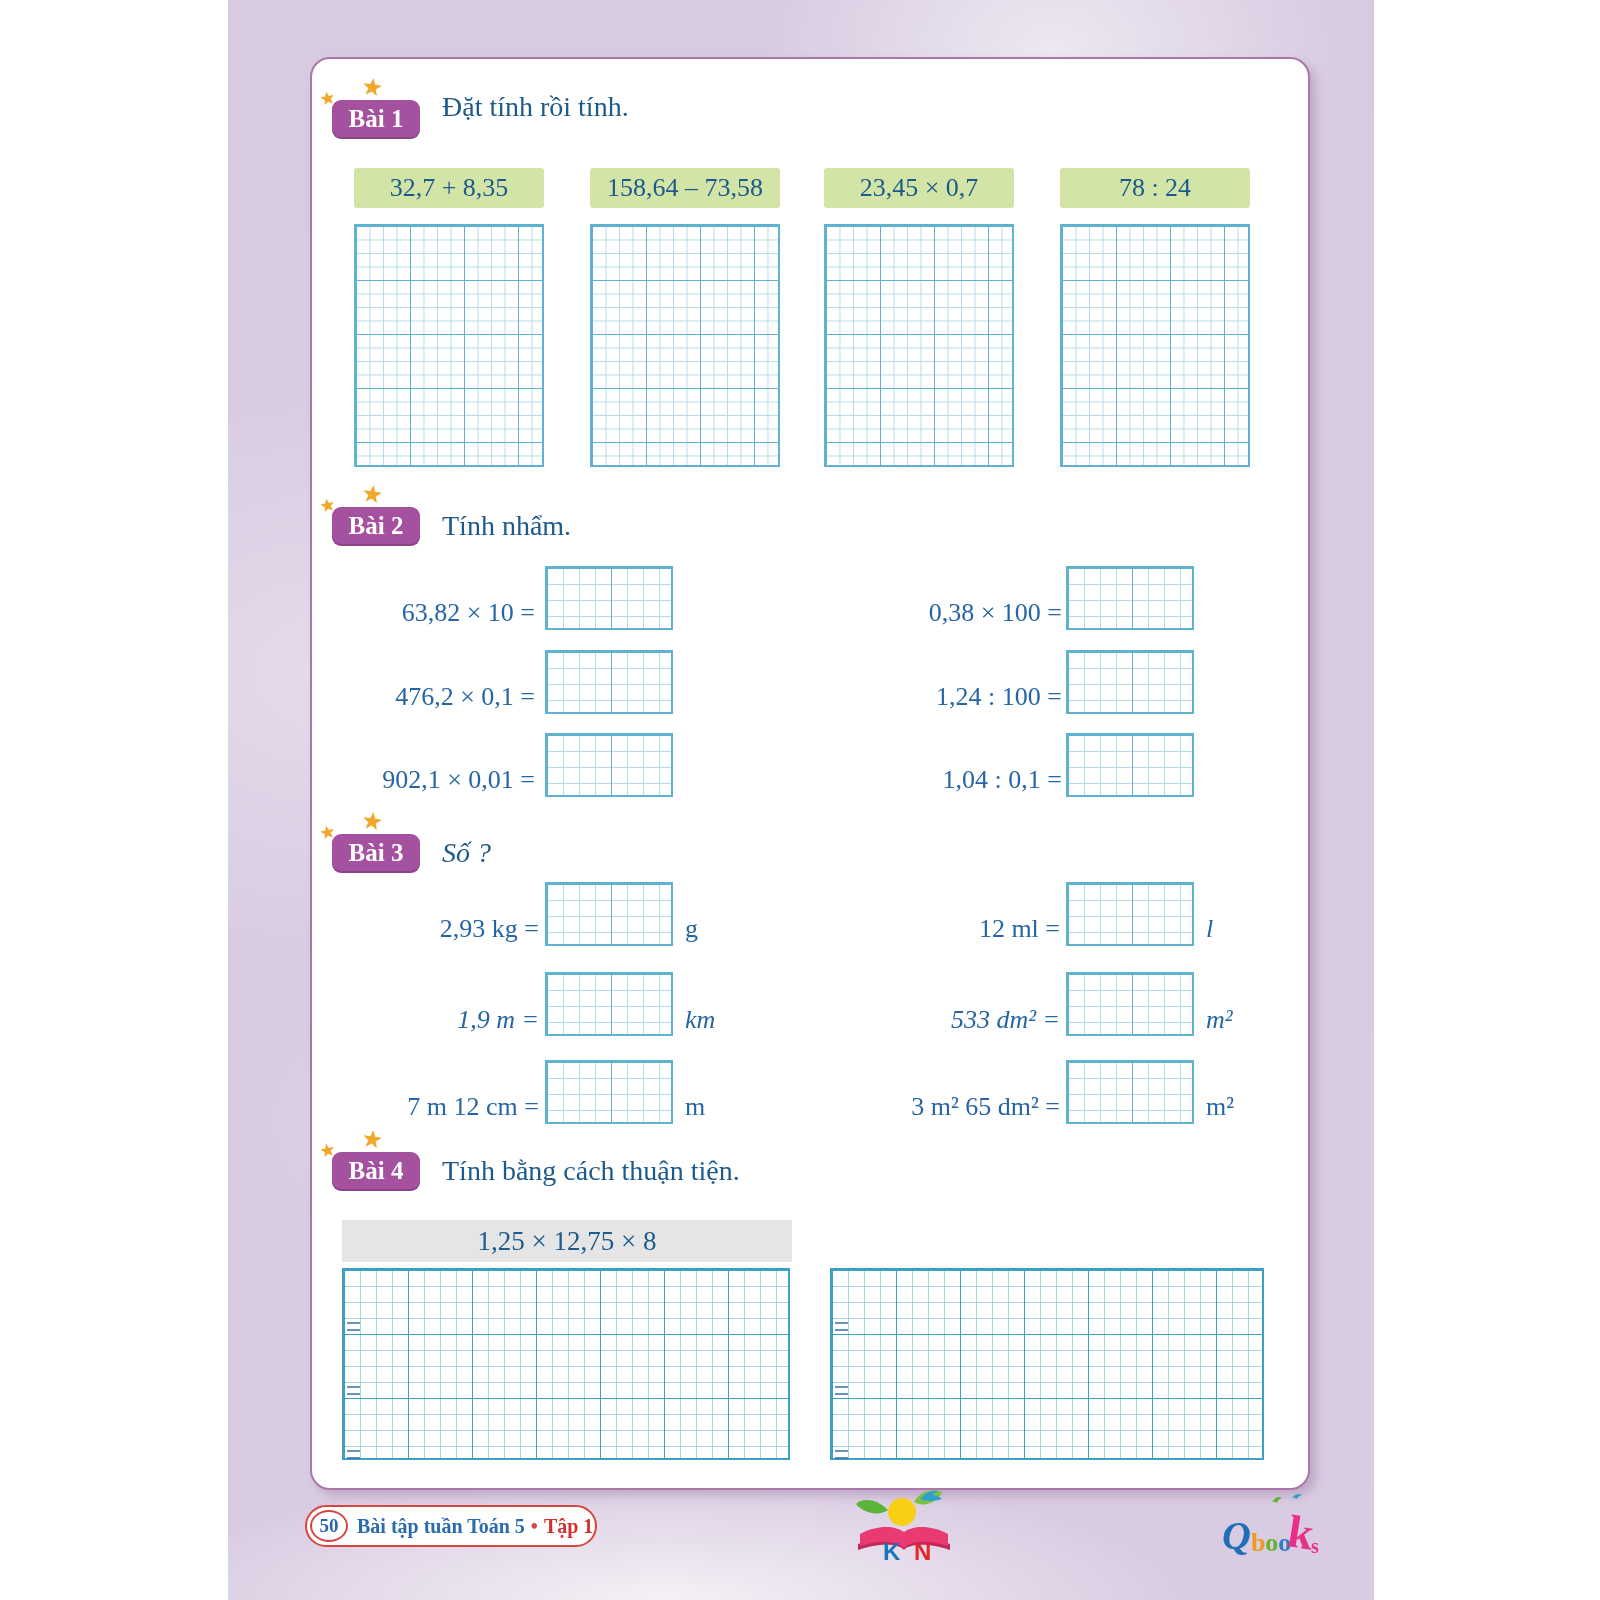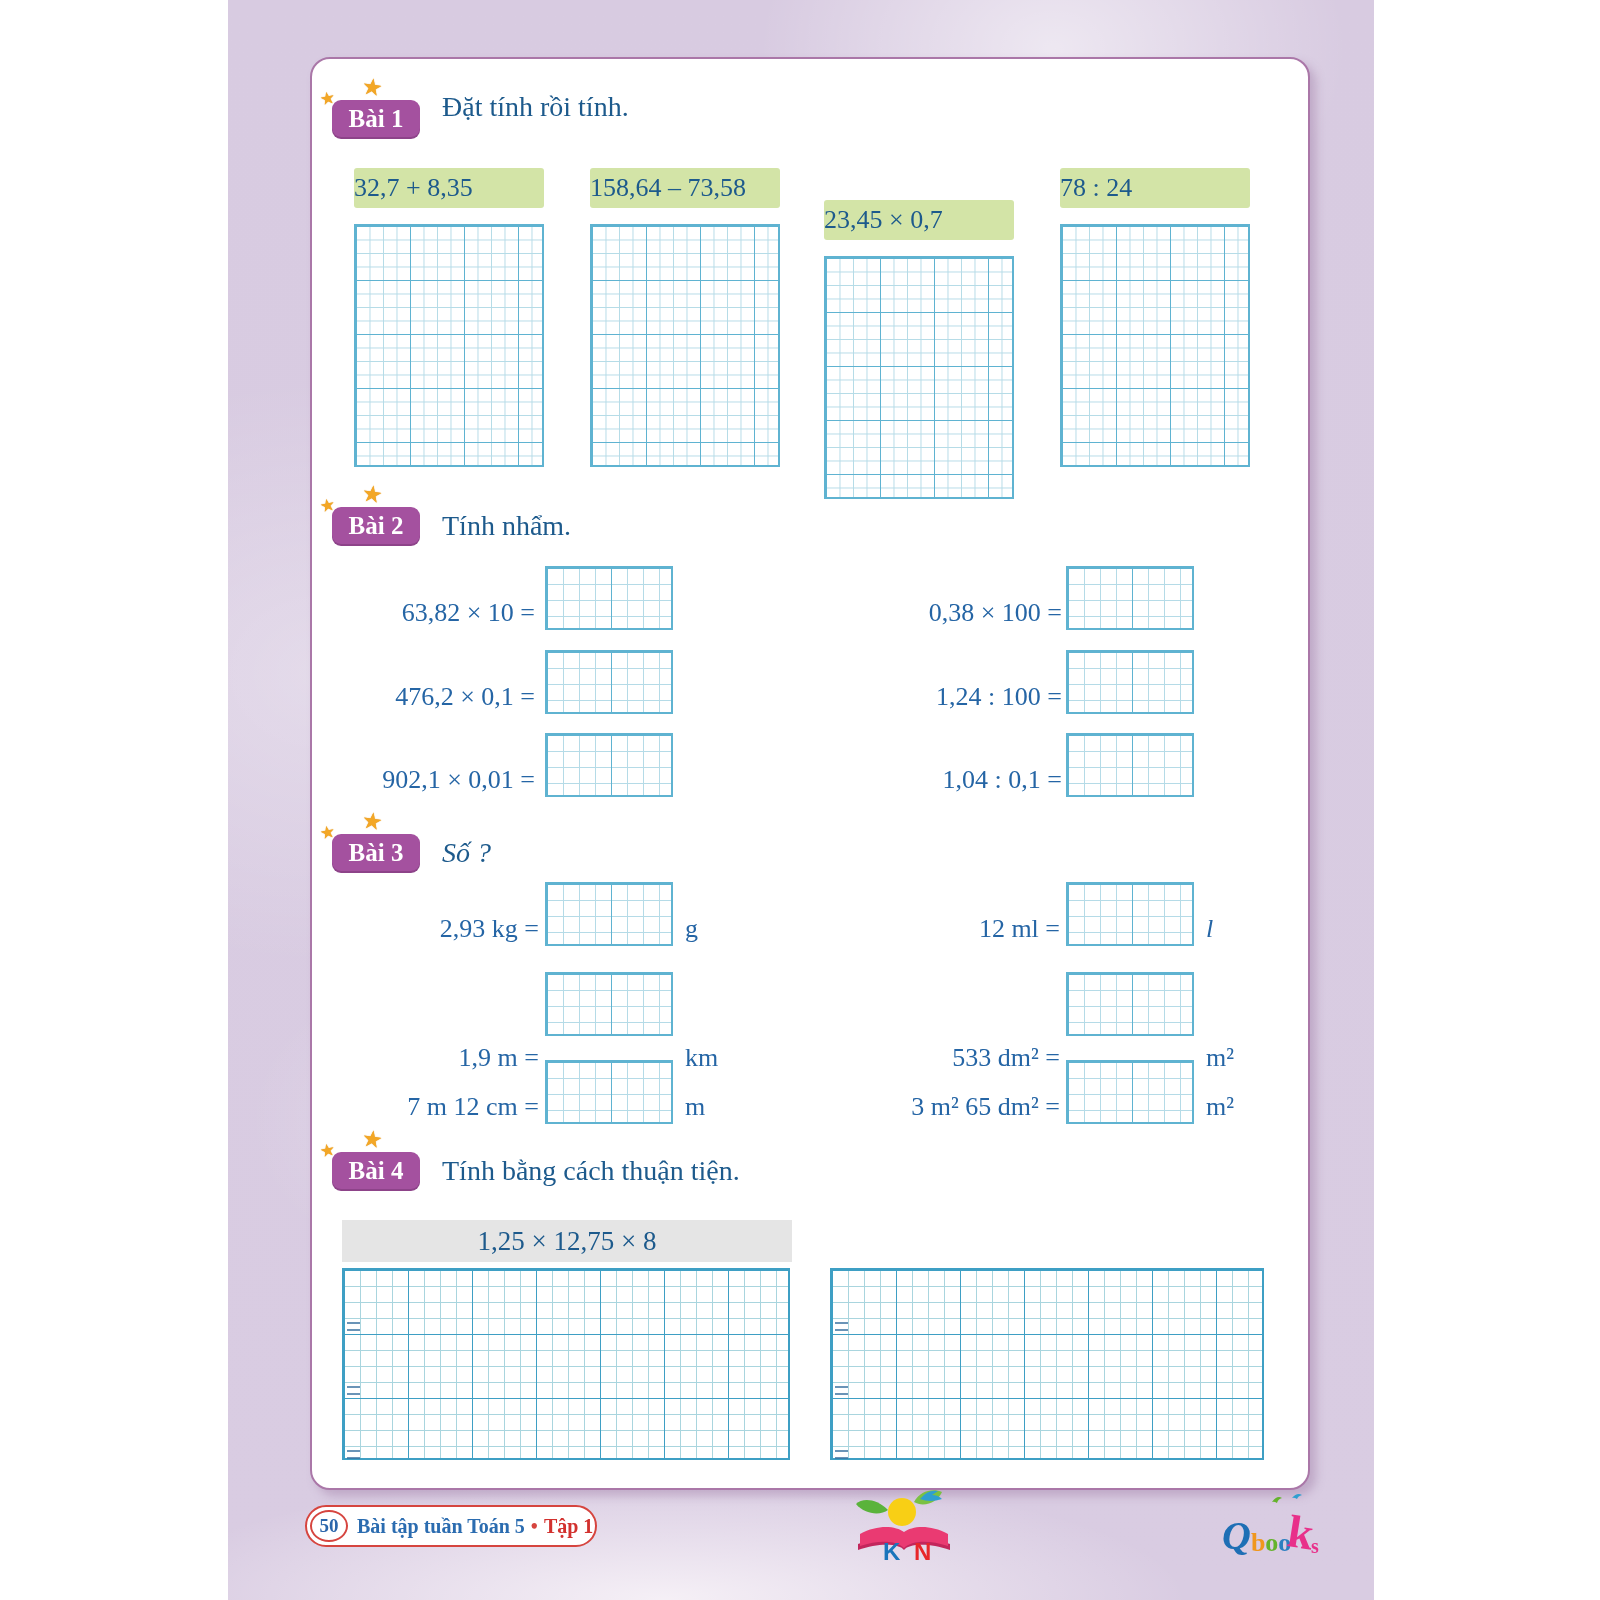--- a/index.html
+++ b/index.html
@@ -34,40 +34,40 @@
   
   .grid{background-color:#ffffff;border:2px solid #5fb3d1;
         background-image:
           linear-gradient(to right,#5fb3d1 1.5px,transparent 1.5px),
           linear-gradient(to bottom,#5fb3d1 1.5px,transparent 1.5px),
           linear-gradient(to right,#b5dbe7 1px,transparent 1px),
           linear-gradient(to bottom,#b5dbe7 1px,transparent 1px);
         background-size:54px 54px,54px 54px,13.5px 13.5px,13.5px 13.5px;}
   
   .b1col{position:absolute;top:109px;width:190px;}
-  .c1{left:42px;} .c2{left:278px;} .c3{left:512px;margin-top:32px;} .c4{left:748px;}
+  .c1{left:42px;} .c2{left:278px;} .c3{left:512px;} .c4{left:748px;}
   .plabel{width:190px;height:40px;line-height:40px;background:#d3e4a7;border-radius:3px;
-          font-size:26px;color:#1d5a8c;white-space:nowrap;}
+          text-align:center;font-size:26px;color:#1d5a8c;white-space:nowrap;}
   .grid-b1{width:190px;height:243px;margin-top:16px;}
   
   .grid-sm{position:absolute;width:128px;height:64px;
         background-size:64px 64px,64px 64px,16px 16px,16px 16px;}
   .q-label{position:absolute;height:34px;line-height:34px;font-size:26px;color:#2565a5;
            text-align:right;white-space:nowrap;}
   .unit{position:absolute;height:34px;line-height:34px;font-size:26px;color:#2565a5;
         text-align:left;width:90px;}
   .unit-italic{font-style:italic;}
   .q-left{left:10px;width:213px;} .q-right{left:520px;width:230px;}
   .g-left{left:233px;} .g-right{left:754px;}
   .r1g{top:507px;} .r2g{top:591px;} .r3g{top:674px;}
   .r1t{top:537px;} .r2t{top:621px;} .r3t{top:704px;}
   .q-left3{left:0;width:227px;} .q-right3{left:470px;width:278px;}
   .unit-l{left:373px;} .unit-r{left:894px;}
   .u1g{top:823px;} .u2g{top:913px;} .u3g{top:1001px;}
-  .u1t{top:853px;} .u2t{top:982px;} .u3t{top:1031px;}
+  .u1t{top:853px;} .u2t{top:944px;font-style:italic;} .u3t{top:1031px;}
   
   .hdr{position:absolute;top:1161px;height:42px;line-height:42px;text-align:center;
        font-size:27px;color:#1d5a8c;white-space:nowrap;}
   .hdr-pink{left:30px;width:450px;background:#e5e5e5;}
   .hdr-blue{left:518px;width:440px;background:#c2e2f8;}
   .grid-b4{position:absolute;top:1209px;height:192px;border-color:#3e9fc4;
         background-image:
           linear-gradient(to right,#3e9fc4 1.5px,transparent 1.5px),
           linear-gradient(to bottom,#3e9fc4 1.5px,transparent 1.5px),
           linear-gradient(to right,#a9d5de 1px,transparent 1px),

